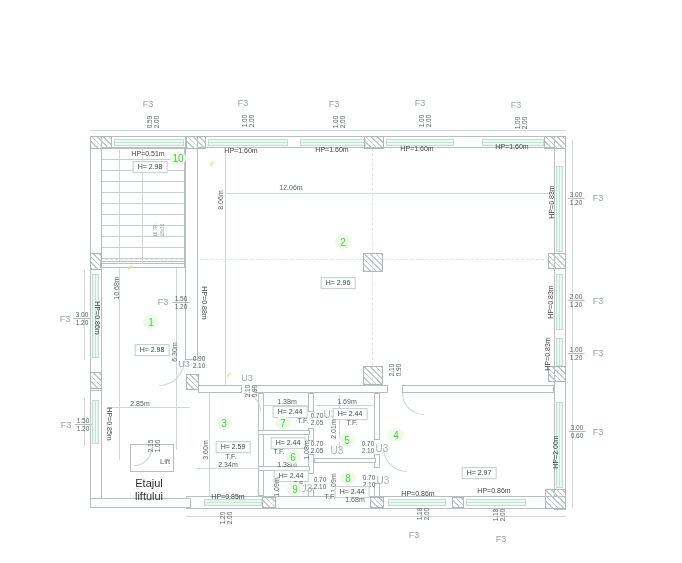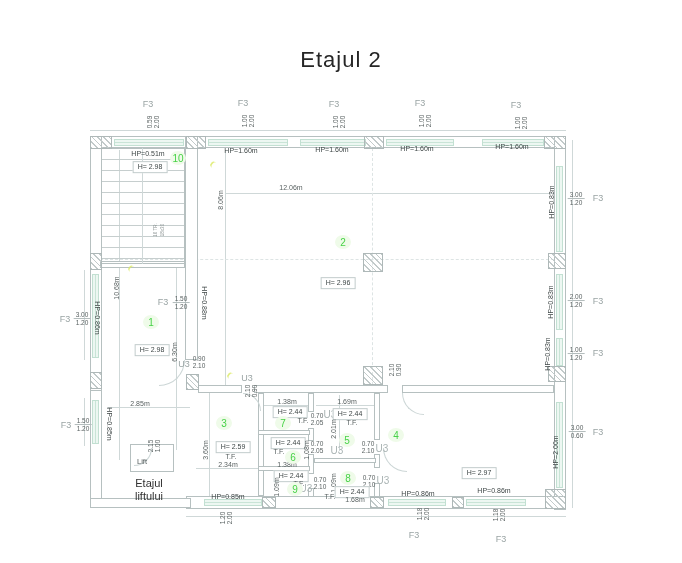--- a/index.html
+++ b/index.html
@@ -129,21 +129,20 @@
   <div class="arc br" style="left:159px;top:360px;width:26px;height:26px"></div>
   <div class="arc bl" style="left:402px;top:393px;width:22px;height:22px"></div>
   <div class="arc tr" style="left:243px;top:393px;width:18px;height:18px"></div>
   <div class="arc br" style="left:134px;top:448px;width:18px;height:18px"></div>
   <div class="arc bl" style="left:383px;top:448px;width:24px;height:24px"></div>
 
   <div class="ym" style="left:128px;top:266px"></div>
   <div class="ym" style="left:210px;top:162px"></div>
   <div class="ym" style="left:227px;top:373px"></div>
 
-<span class="lbl t-title" style="left: 341px; top: 60px; transform: translate(-50%, -50%);">Etajul 2</span>
     <span class="lbl t-f3" style="left: 148px; top: 105px; transform: translate(-50%, -50%);">F3</span>
     <span class="lbl t-vpair" style="left: 153px; top: 122px; transform: translate(-50%, -50%) rotate(-90deg);">
       <div class="ln">0.59</div>
       <div class="ln">2.00</div>
     </span>
     <span class="lbl t-f3" style="left: 243px; top: 104px; transform: translate(-50%, -50%);">F3</span>
     <span class="lbl t-vpair" style="left: 248px; top: 121px; transform: translate(-50%, -50%) rotate(-90deg);">
       <div class="ln">1.00</div>
       <div class="ln">2.00</div>
     </span>
@@ -219,21 +218,21 @@
     <span class="lbl t-frac" style="left: 83px; top: 425px; transform: translate(-50%, -50%);">
       <div class="ln">1.50</div>
       <div class="ln">1.20</div>
     </span>
     <span class="lbl t-hp" style="left: 109px; top: 424px; transform: translate(-50%, -50%) rotate(90deg);">HP=0.85m</span>
     <span class="lbl t-dim" style="left: 140px; top: 404px; transform: translate(-50%, -50%);">2.85m</span>
     <span class="lbl t-vpair" style="left: 154px; top: 446px; transform: translate(-50%, -50%) rotate(-90deg);">
       <div class="ln">2.15</div>
       <div class="ln">1.00</div>
     </span>
-    <span class="lbl t-small" style="left: 142px; top: 462px; transform: translate(-50%, -50%);">Lift</span>
+    <span class="lbl t-small" style="left: 165px; top: 462px; transform: translate(-50%, -50%);">Lift</span>
     <span class="lbl t-name" style="left: 149px; top: 490px; transform: translate(-50%, -50%);">
       <div class="ln">Etajul</div>
       <div class="ln">liftului</div>
     </span>
     <span class="lbl t-f3" style="left: 247px; top: 379px; transform: translate(-50%, -50%);">U3</span>
     <span class="lbl t-vpair" style="left: 251px; top: 391px; transform: translate(-50%, -50%) rotate(-90deg);">
       <div class="ln">2.10</div>
       <div class="ln">0.90</div>
     </span>
     <span class="lbl t-vpair" style="left: 395px; top: 370px; transform: translate(-50%, -50%) rotate(-90deg);">

